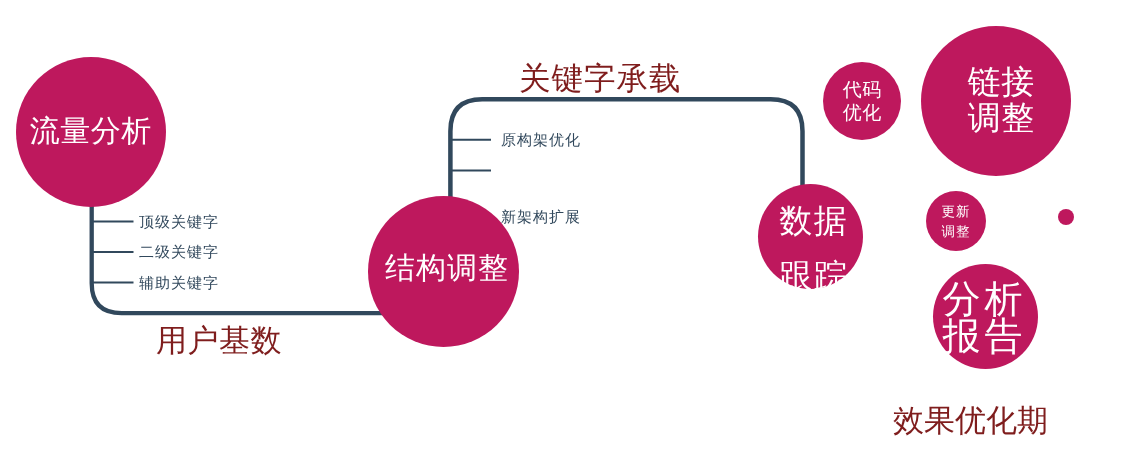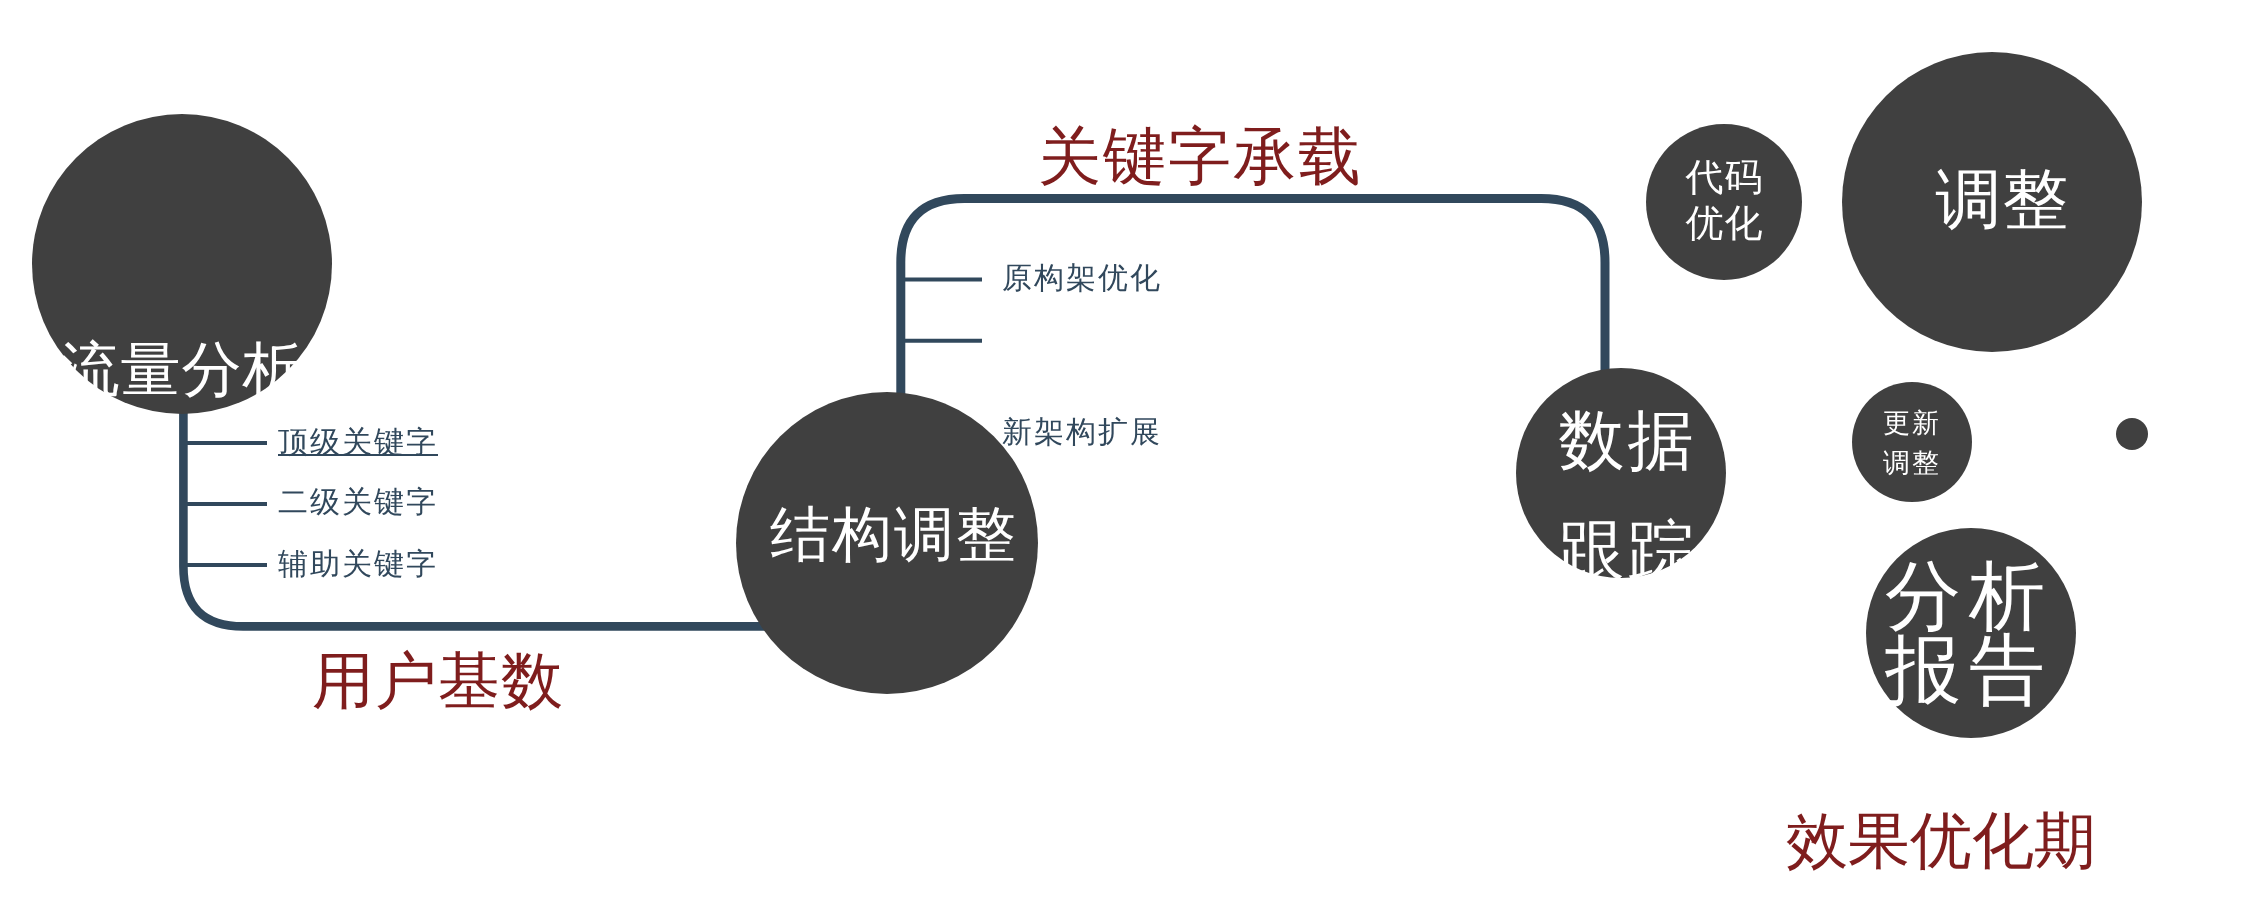--- a/index.html
+++ b/index.html
@@ -12,32 +12,32 @@
     font-family: "Liberation Sans", sans-serif;
   }
   .wires {
     position: absolute;
     left: 0; top: 0;
     z-index: 1;
   }
   .node {
     position: absolute;
     border-radius: 50%;
-    background: #404040;
+    background: #be185d;
     color: #ffffff;
     display: flex;
     flex-direction: column;
     align-items: center;
     justify-content: center;
     text-align: center;
     z-index: 2;
   }
   .node span { display: block; }
 
-  .node-traffic   { left: 15.5px;  top: 57px;    width: 150px; height: 150px; font-size: 30px; letter-spacing: 0.5px; text-indent: 0.5px; justify-content: flex-end; }
+  .node-traffic   { left: 15.5px;  top: 57px;    width: 150px; height: 150px; font-size: 30px; letter-spacing: 0.5px; text-indent: 0.5px; }
   .node-traffic span { transform: translateY(-1px); }
   .node-structure { left: 368px;   top: 195.5px; width: 151px; height: 151px; font-size: 30px; letter-spacing: 1px; text-indent: 1px; }
   .node-structure span { transform: translate(3px, -3.5px); }
   .node-tracking  { left: 758px;   top: 184px;   width: 105px; height: 105px; font-size: 33px; line-height: 38.5px; letter-spacing: 1.5px; text-indent: 1.5px; }
   .node-tracking span { transform: translate(2.5px, 3.5px); margin-top: 16px; }
   .node-code      { left: 823px;   top: 62px;    width: 78px;  height: 78px;  font-size: 19px; line-height: 23px; letter-spacing: 0.5px; text-indent: 0.5px; }
   .node-link      { left: 921px;   top: 26px;    width: 150px; height: 150px; font-size: 33px; line-height: 36.5px; letter-spacing: 0.5px; text-indent: 0.5px; }
   .node-link span { transform: translate(5px, -1px); }
   .node-update    { left: 925.5px; top: 191px;   width: 60px;  height: 60px;  font-size: 13.5px; line-height: 20px; letter-spacing: 1px; text-indent: 1px; font-weight: 500; }
   .node-update span { transform: translateY(1px); }
@@ -60,21 +60,21 @@
 
   .tick-label {
     position: absolute;
     color: #31485c;
     font-size: 15px;
     letter-spacing: 1px;
     line-height: 18px;
     white-space: nowrap;
     z-index: 2;
   }
-  .tick-l0 { left: 139px; top: 212.5px; text-decoration: underline; }
+  .tick-l0 { left: 139px; top: 212.5px; }
   .tick-l1 { left: 139px; top: 243px; }
   .tick-l2 { left: 139px; top: 273.5px; }
   .tick-r0 { left: 501px; top: 130.8px; }
   .tick-r1 { left: 501px; top: 161.4px; margin-top: 47px; }
 </style>
 </head>
 <body>
 
 <div class="canvas">
 
@@ -100,20 +100,21 @@
     <span>数据</span>
     <span>跟踪</span>
   </div>
 
   <div class="node node-code">
     <span>代码</span>
     <span>优化</span>
   </div>
 
   <div class="node node-link">
+    <span>链接</span>
     <span>调整</span>
   </div>
 
   <div class="node node-update">
     <span>更新</span>
     <span>调整</span>
   </div>
 
   <div class="node node-report">
     <span>分析</span>

